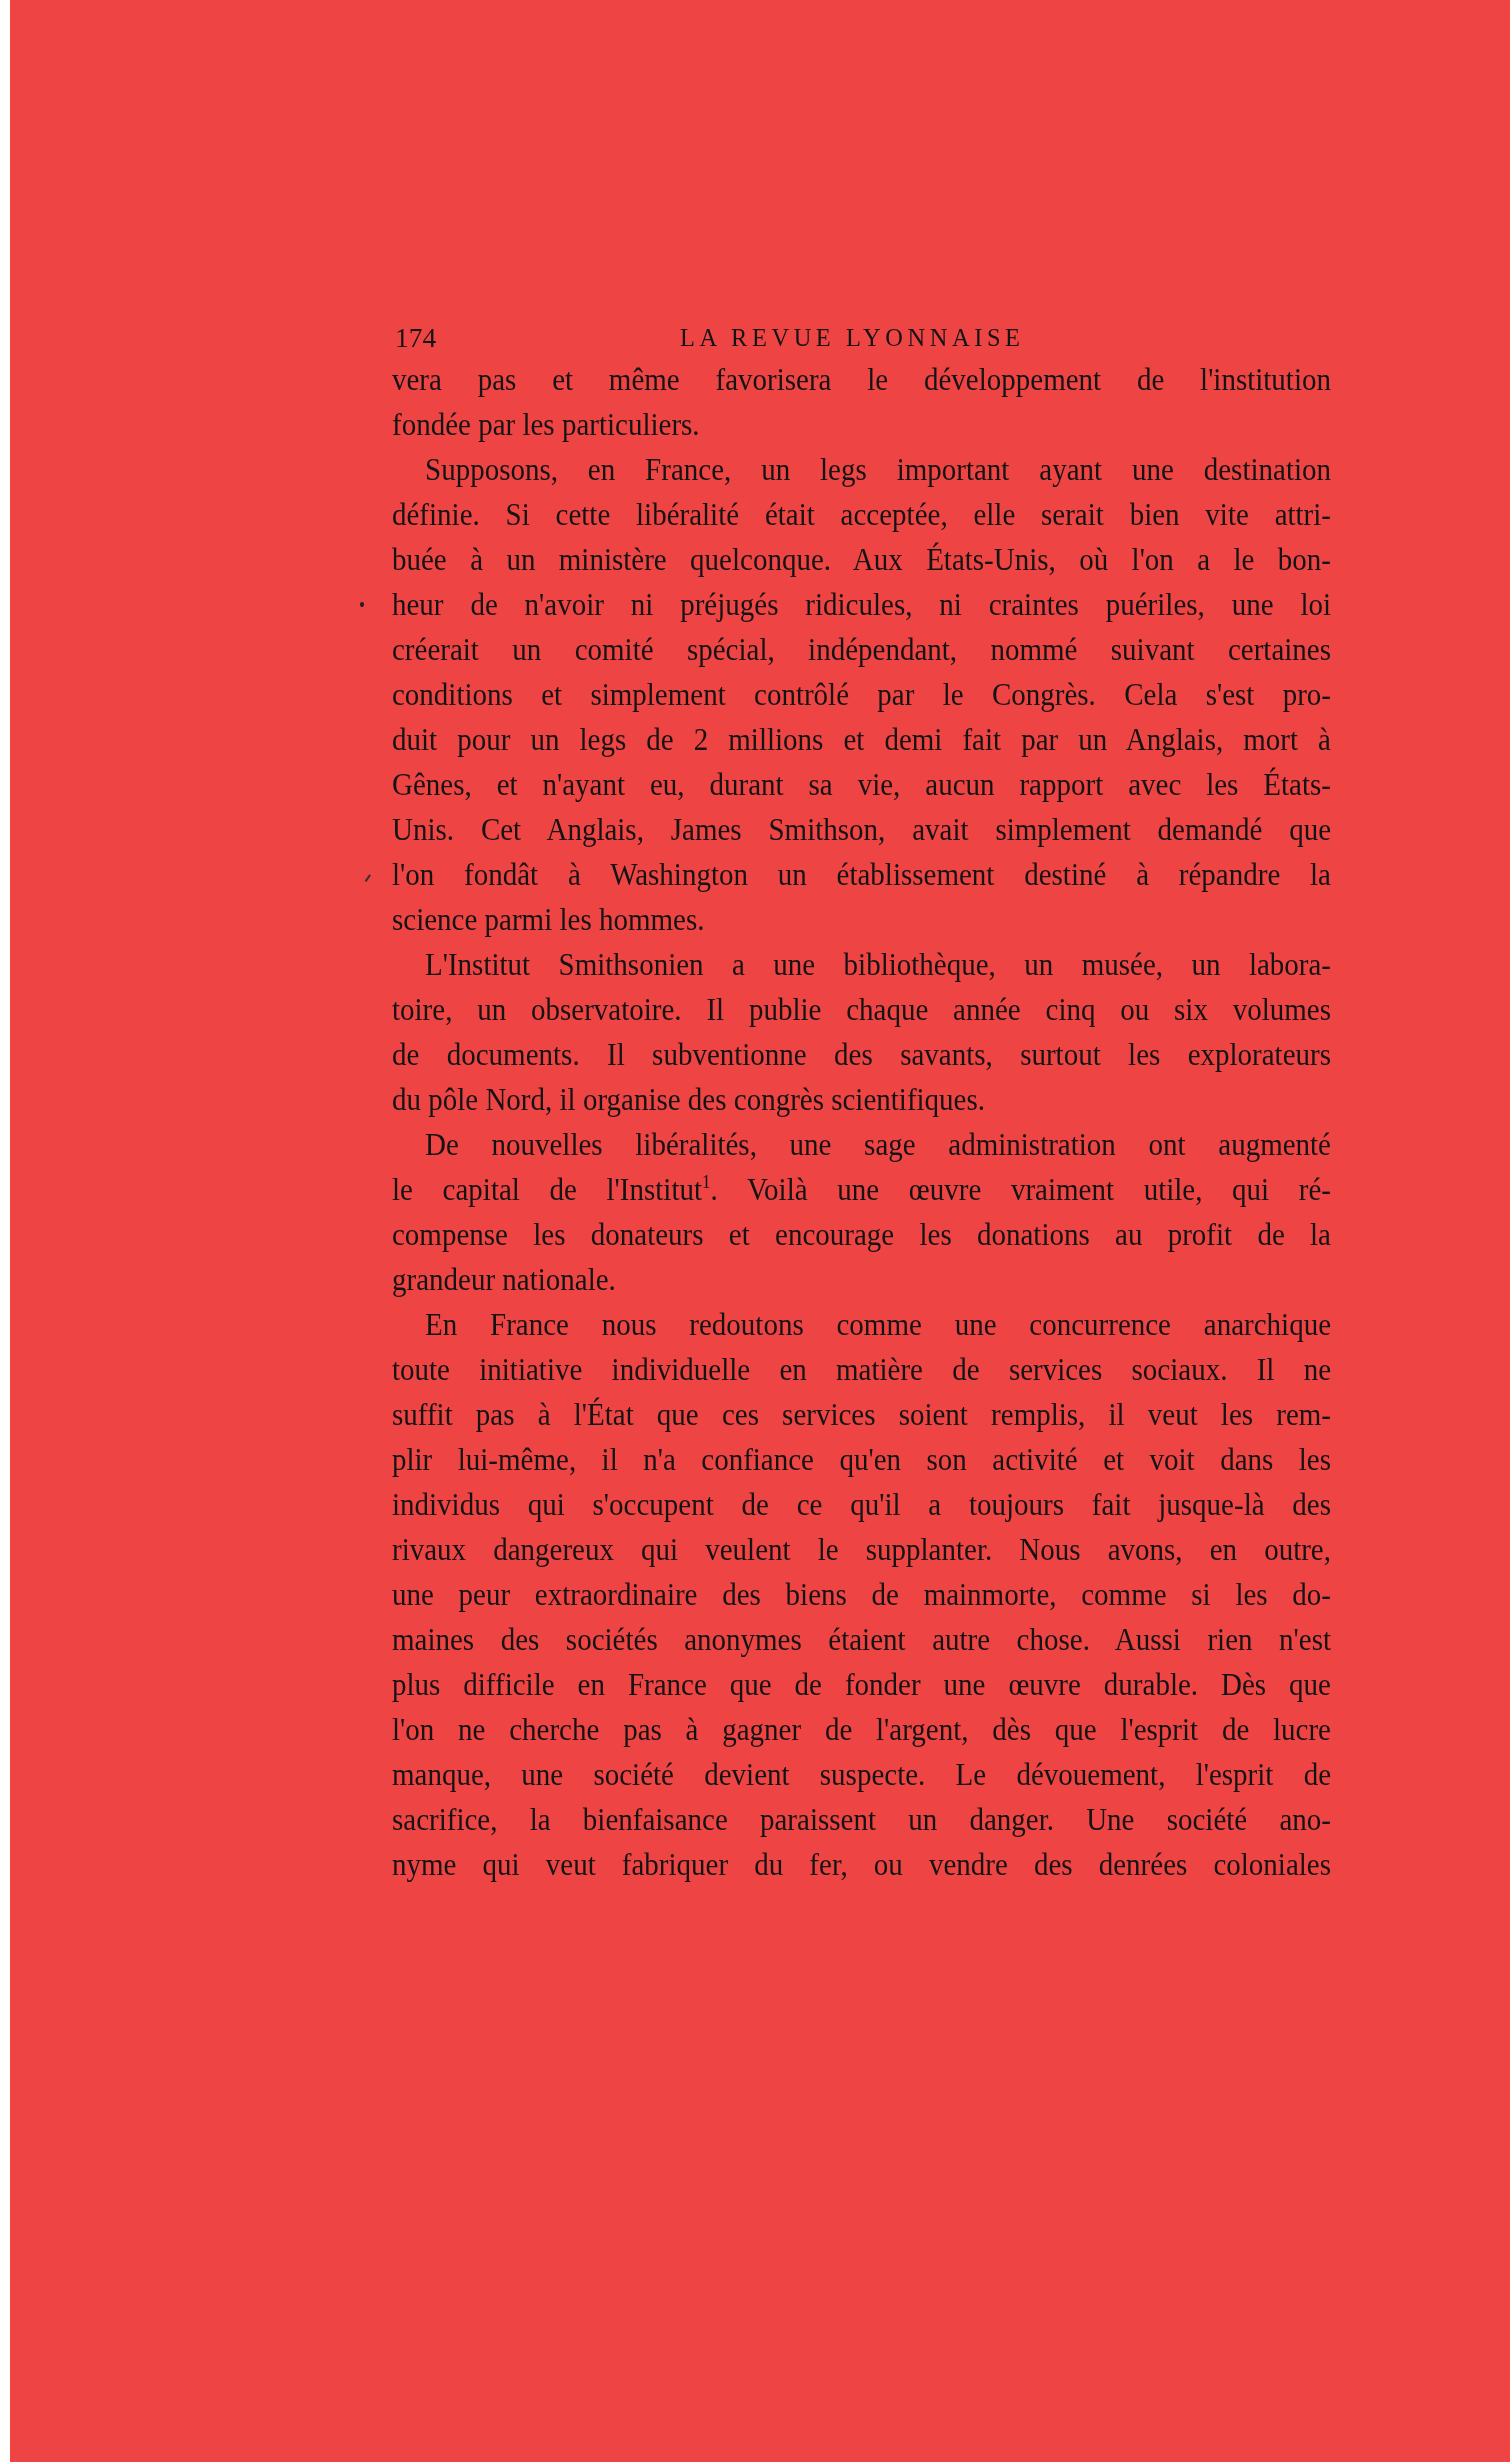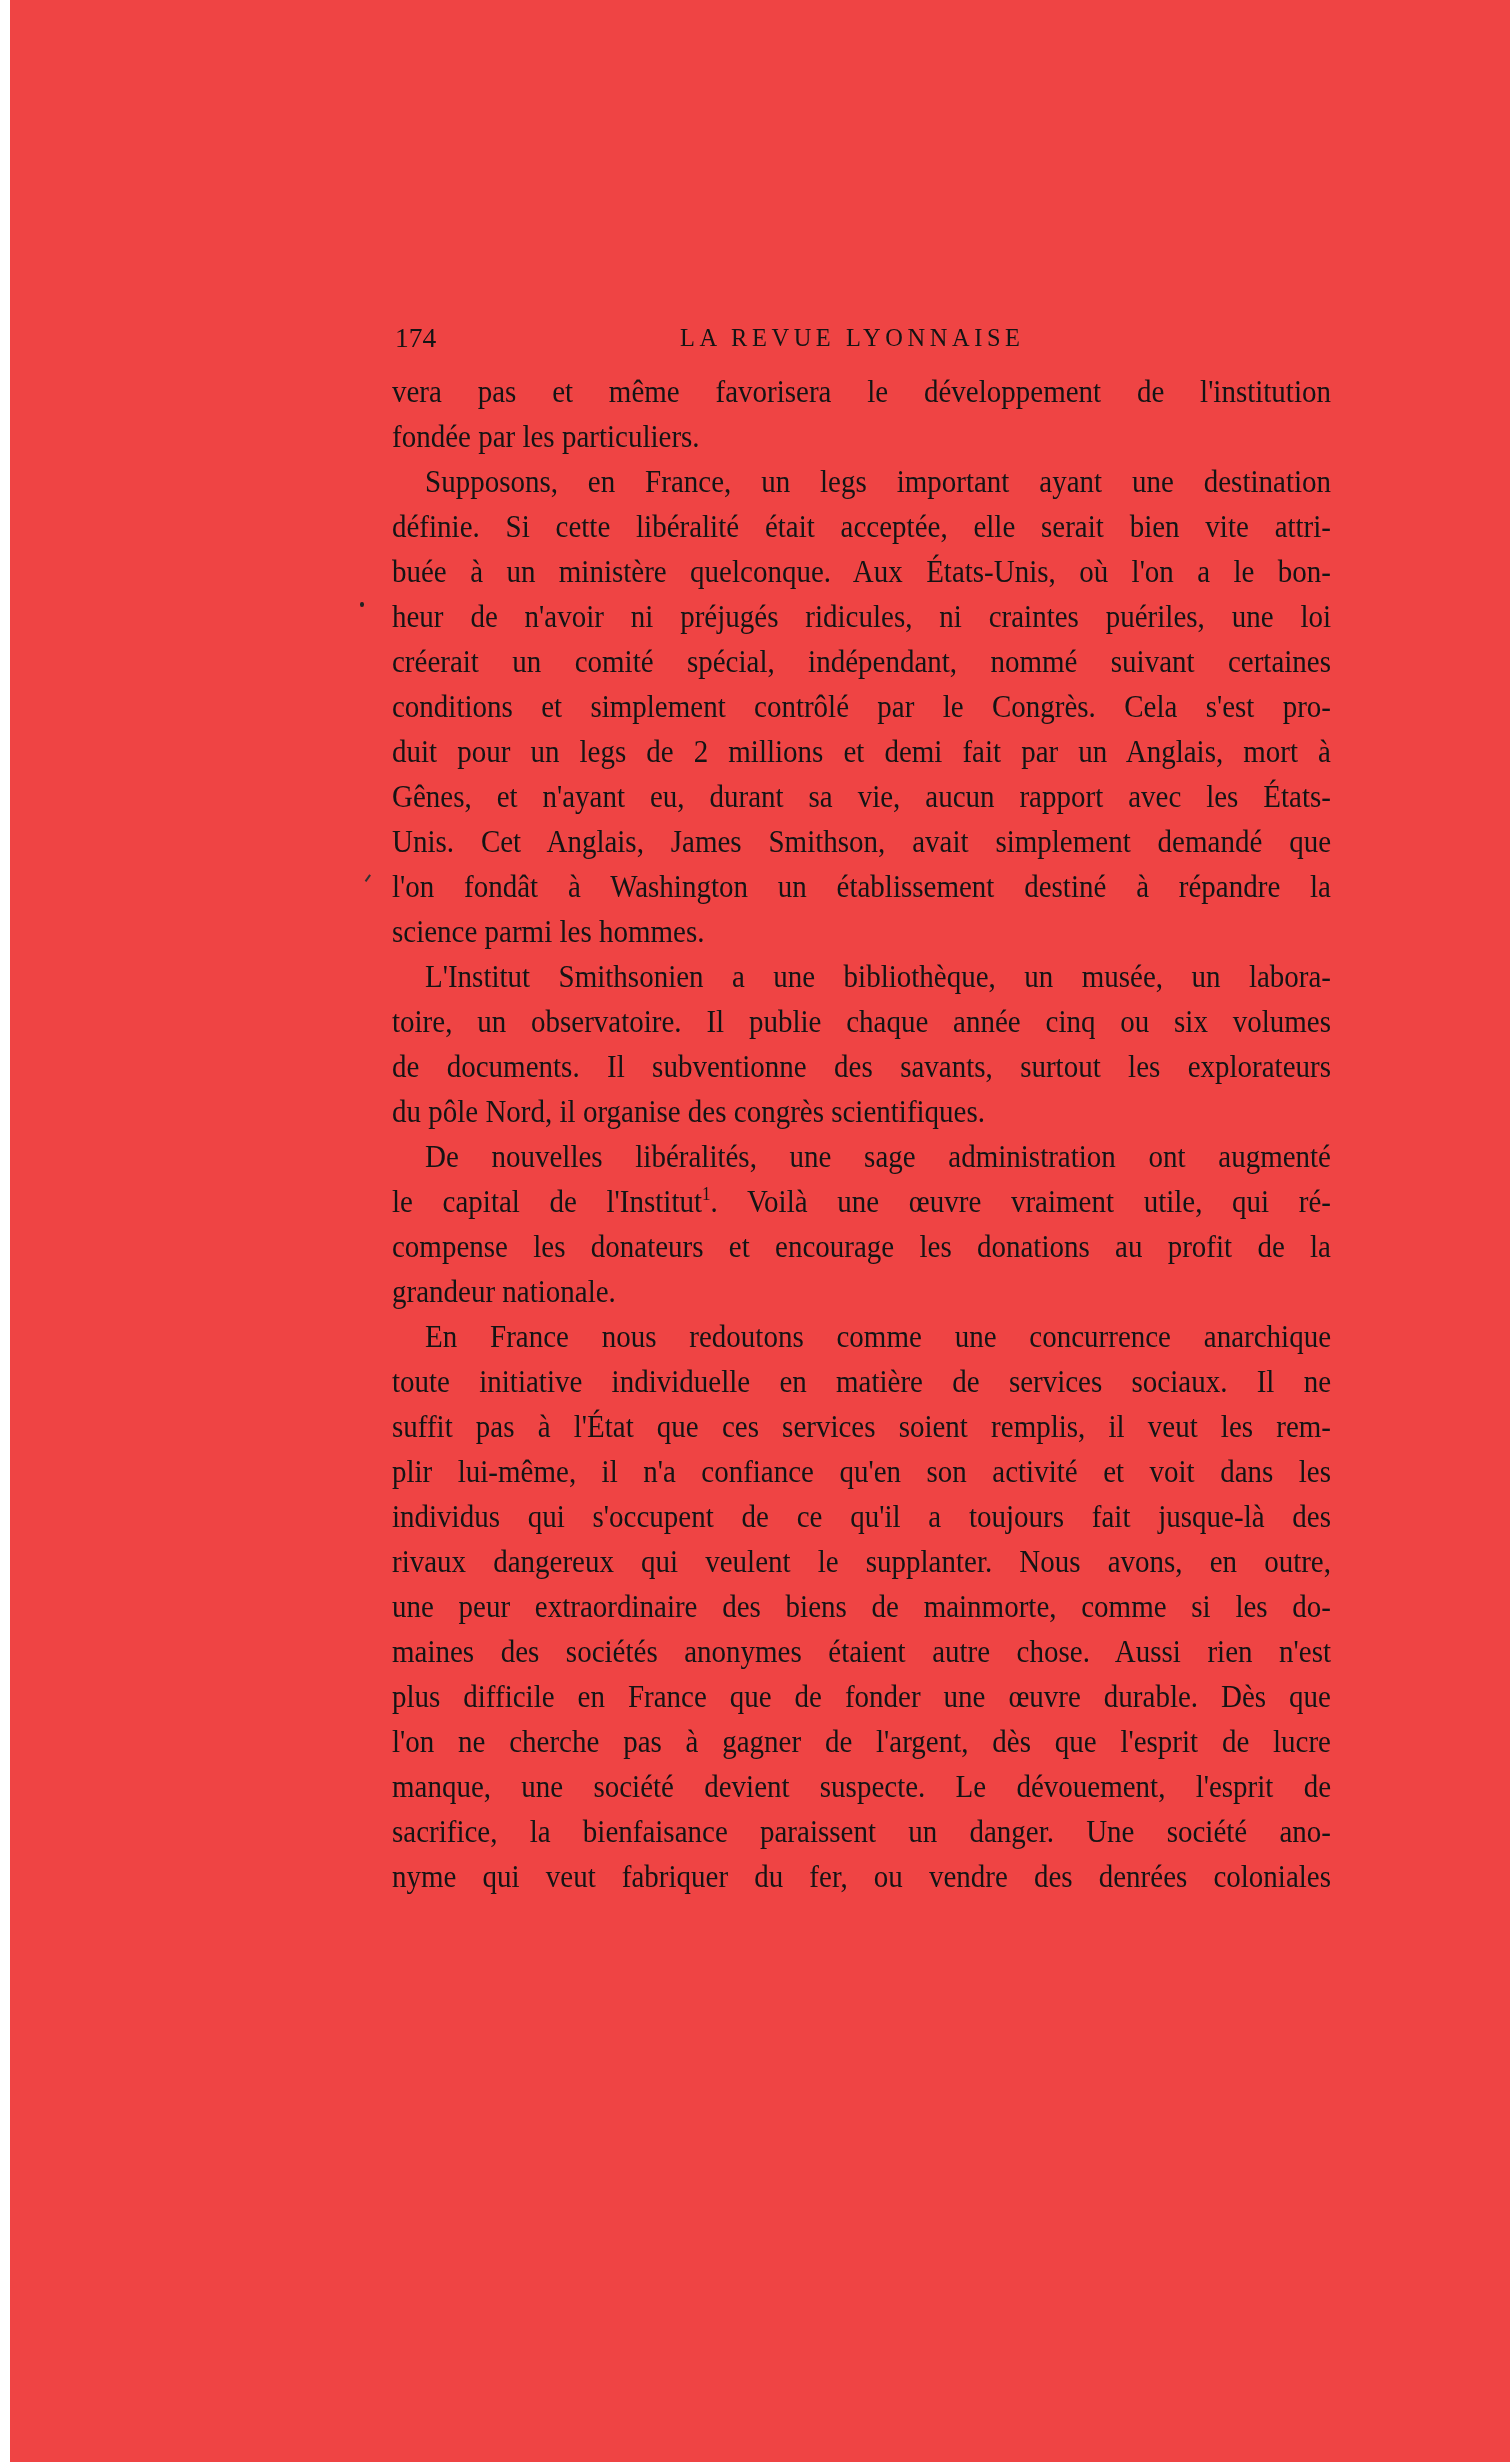--- a/index.html
+++ b/index.html
@@ -2,21 +2,21 @@
 <html style="font-size:12.2px"><head>
 <meta charset="utf-8">
 <style>
   html, body { margin: 0; padding: 0; background: #ffffff; }
   body { width: 1511px; height: 2462px; position: relative; overflow: hidden; color: #141414; }
   .page { position: absolute; left: 0; top: 0; width: 1511px; height: 2462px; background: #ef4444; margin-left: 10px; }
   .running-head { position: absolute; left: 382px; top: 321px; width: 939px; height: 34px;
     font-family: "Liberation Serif", serif; font-size: 26px; line-height: 34px; }
   .folio { position: absolute; left: 3.1px; top: 0; font-size: 27.5px; }
   .head-title { position: absolute; left: 288px; width: 348px; top: 0; text-align: left; letter-spacing: 4.6px; font-size: 24.4px; }
-  .body-text { position: absolute; left: 382px; top: 370px; width: 939px;
+  .body-text { position: absolute; left: 382px; top: 358px; width: 939px;
     font-family: "Liberation Serif", serif; font-size: 29px; }
   .line { display: block; height: 45px; line-height: 45px; text-align: justify; text-align-last: justify;
     white-space: normal; overflow: visible; transform: scaleY(1.12); transform-origin: 0 70%; }
   .line.last { text-align-last: left; }
   .line.indent { padding-left: 33px; }
   .sup { font-size: 17px; vertical-align: super; line-height: 0; }
   .footnotes { position: absolute; left: 374px; top: 1957px; width: 947px;
     font-family: "Liberation Serif", serif; font-size: 23px; }
   .fn-line { display: block; height: 28px; line-height: 28px; white-space: nowrap; transform: scaleY(1.1); transform-origin: 0 70%; }
   .fn-line.first { padding-left: 25px; text-align: justify; text-align-last: justify; white-space: normal; width: 917px; }

